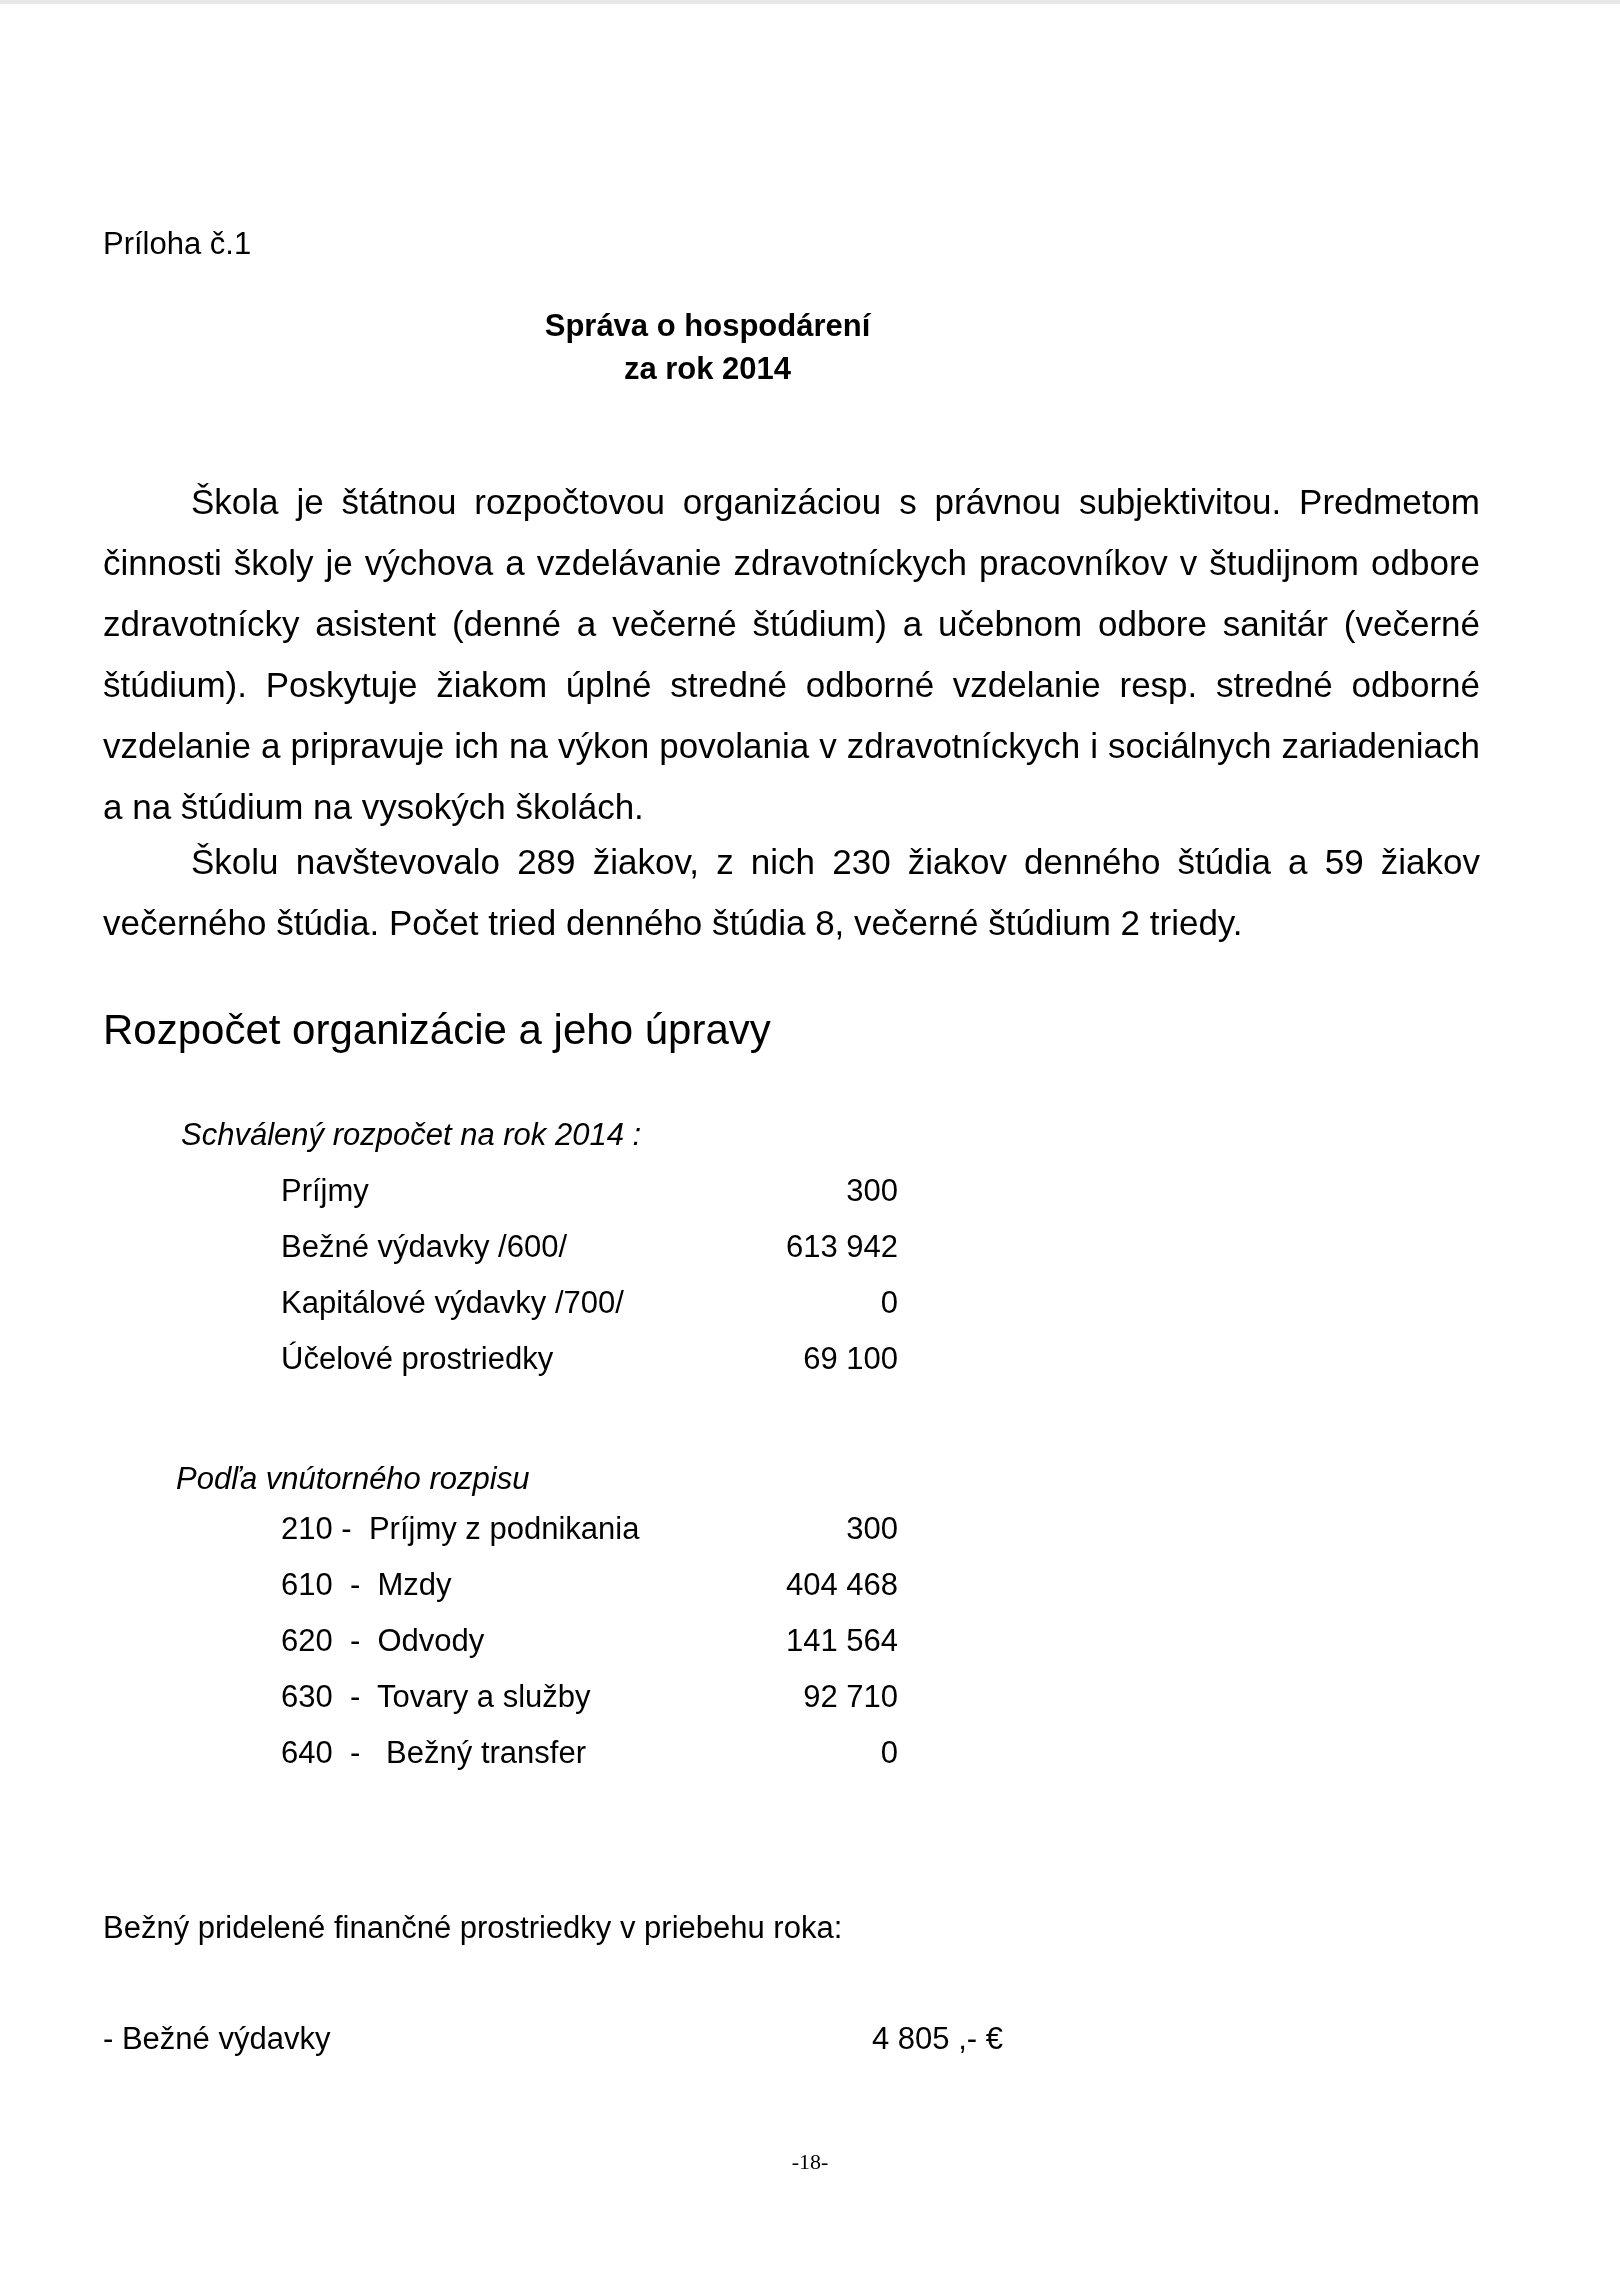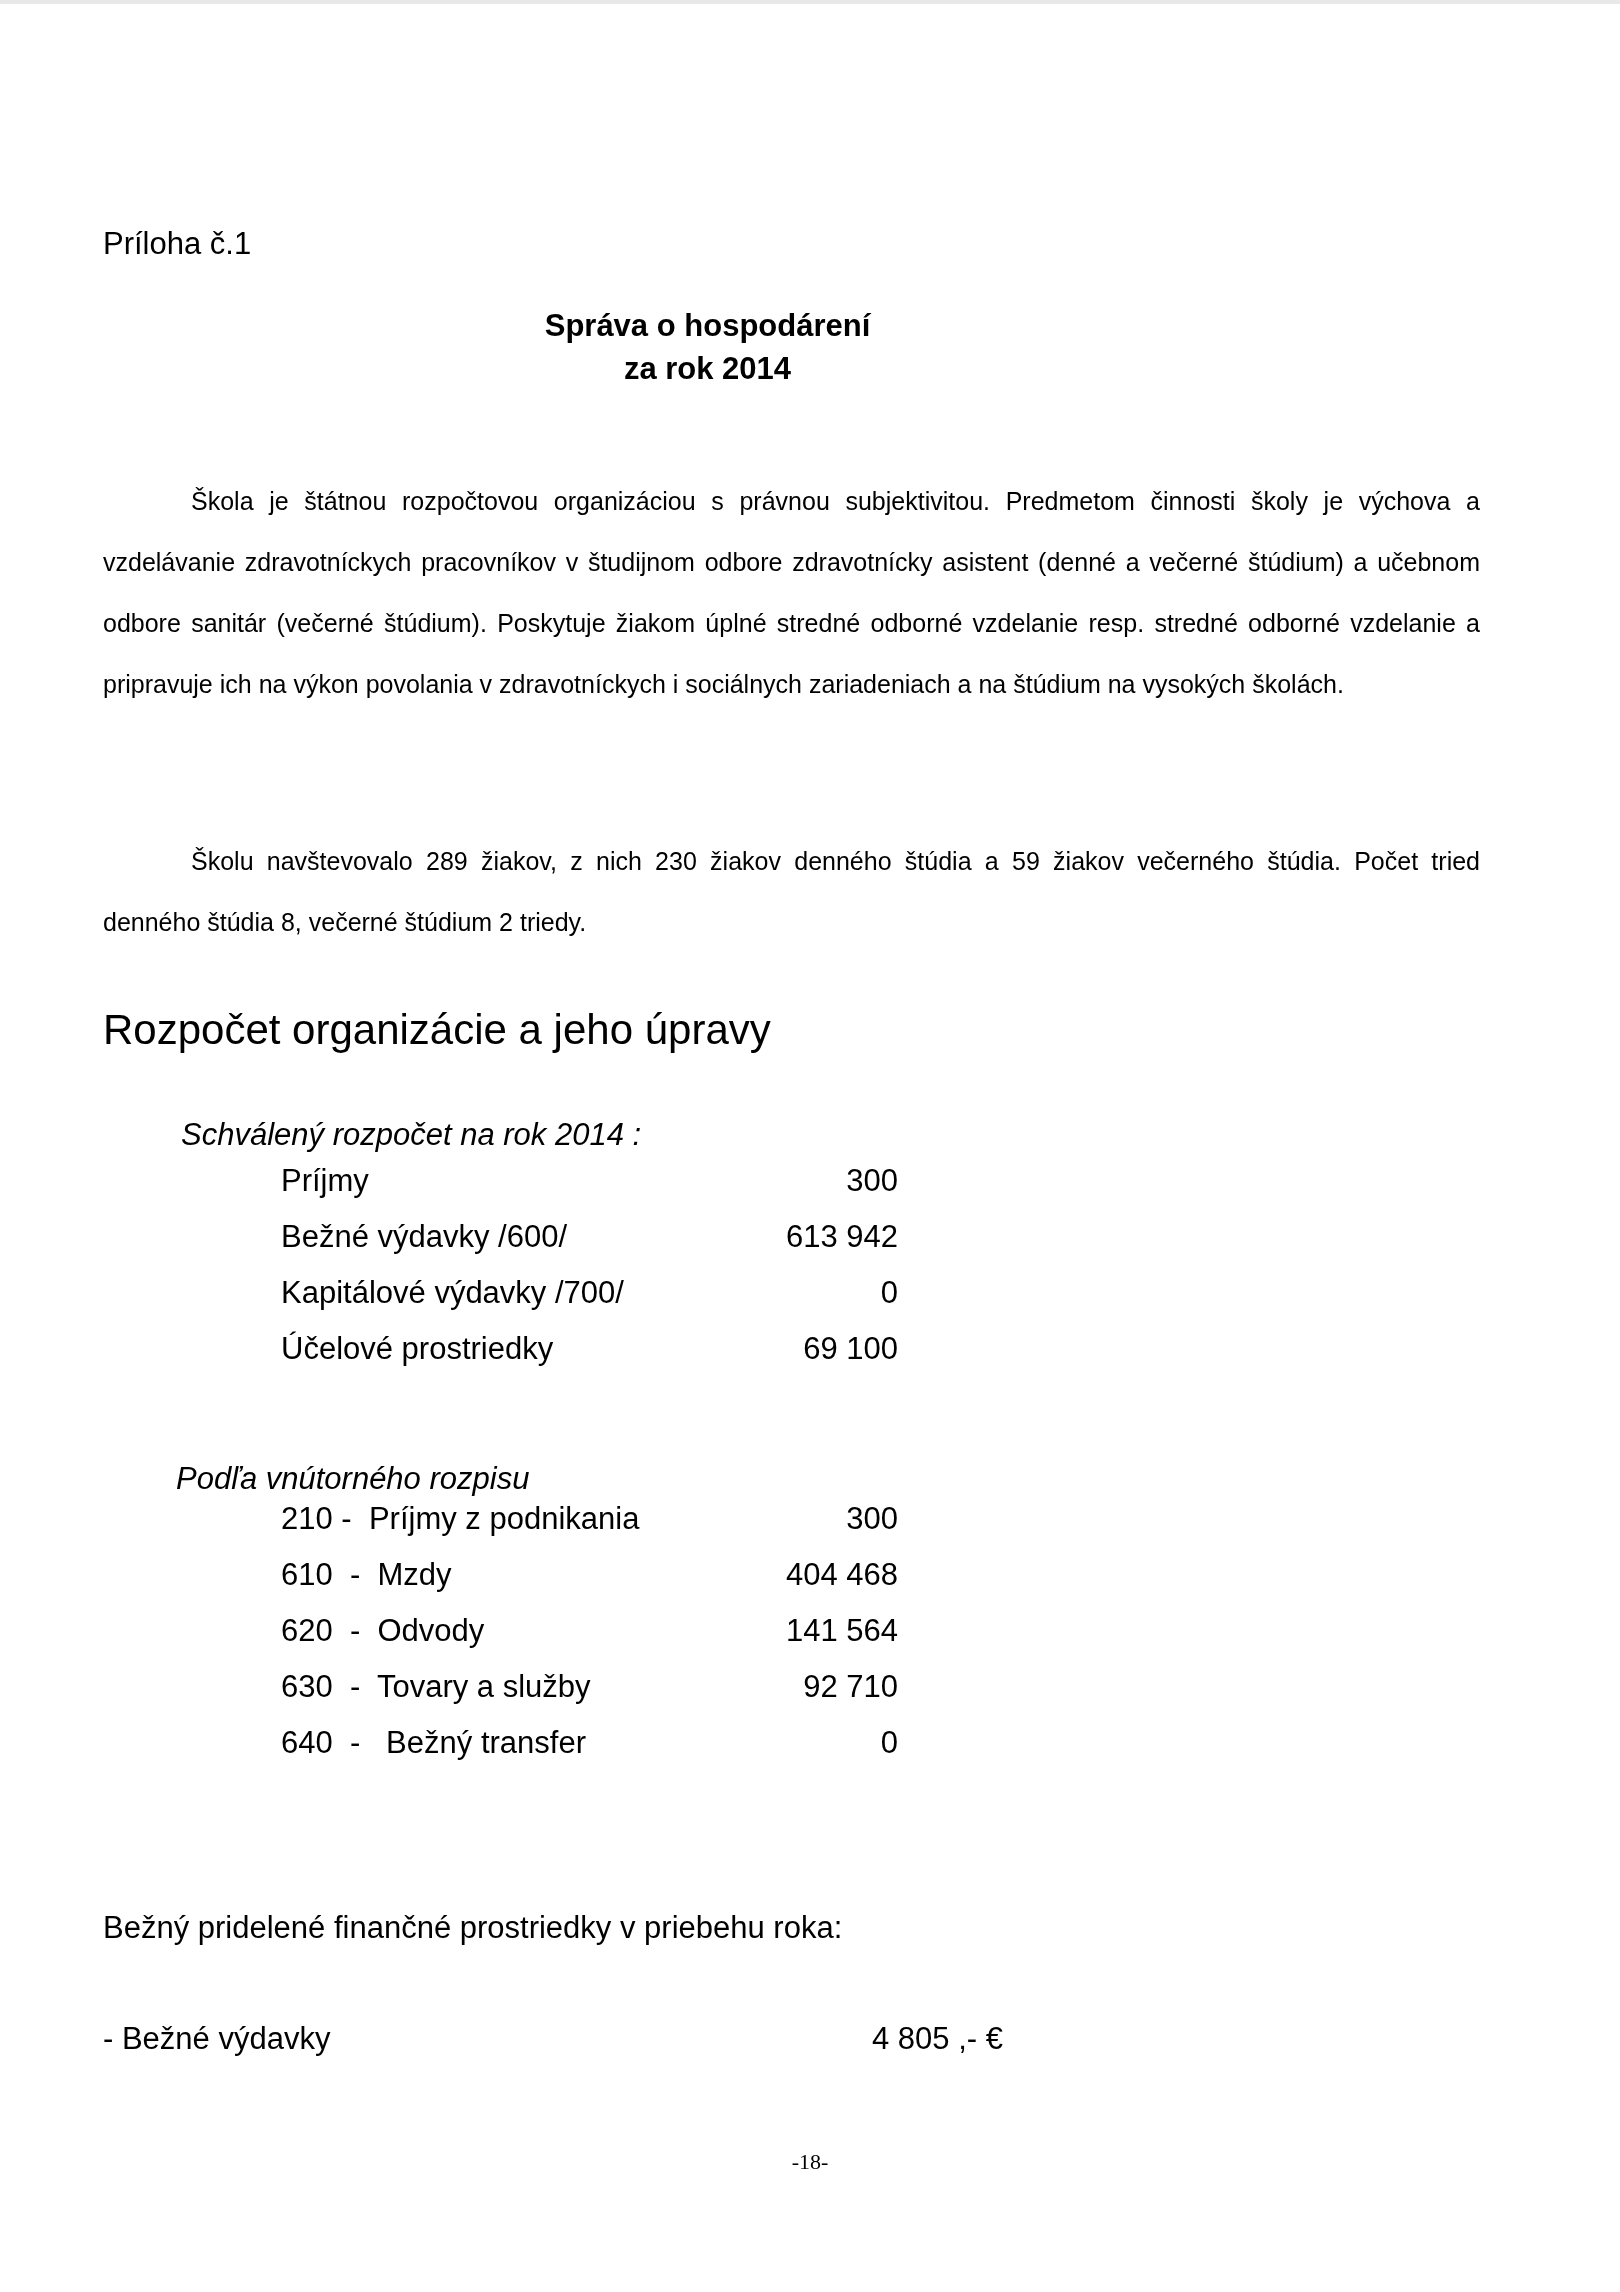--- a/index.html
+++ b/index.html
@@ -16,41 +16,41 @@
     position:absolute; left:103px; top:222px;
     font-size:31px;
   }
   .doc-title {
     position:absolute; left:0; top:300px; width:1415px;
     text-align:center; font-weight:bold;
     font-size:31px; line-height:43px;
   }
   .para {
     position:absolute; left:103px; width:1377px;
-    font-size:25px; line-height:61px;
+    font-size:35px; line-height:61px;
     text-align:justify; text-indent:88px;
   }
   .para-1 { top:467px; }
   .para-2 { top:827px; }
   .section-heading {
     position:absolute; left:103px; top:1002px;
     font-size:42px; font-weight:normal;
   }
   .subheading {
     position:absolute; font-size:31px; font-style:italic;
   }
   .subheading-approved { left:181px; top:1113px; }
   .subheading-internal { left:176px; top:1457px; }
   .budget-table {
     position:absolute; left:281px; width:617px; font-size:31px;
   }
   .budget-table-approved { top:1159px; }
   .budget-table-internal { top:1497px; }
   .trow {
-    display:flex; justify-content:space-between; 
+    display:flex; justify-content:space-between; align-items:center;
     height:56px;
   }
   .tlabel { white-space:pre; }
   .tvalue { text-align:right; white-space:pre; }
   .additional-heading {
     position:absolute; left:103px; top:1906px; font-size:31px;
   }
   .additional-row {
     position:absolute; left:103px; top:2017px; width:900px;
     display:flex; justify-content:space-between;

